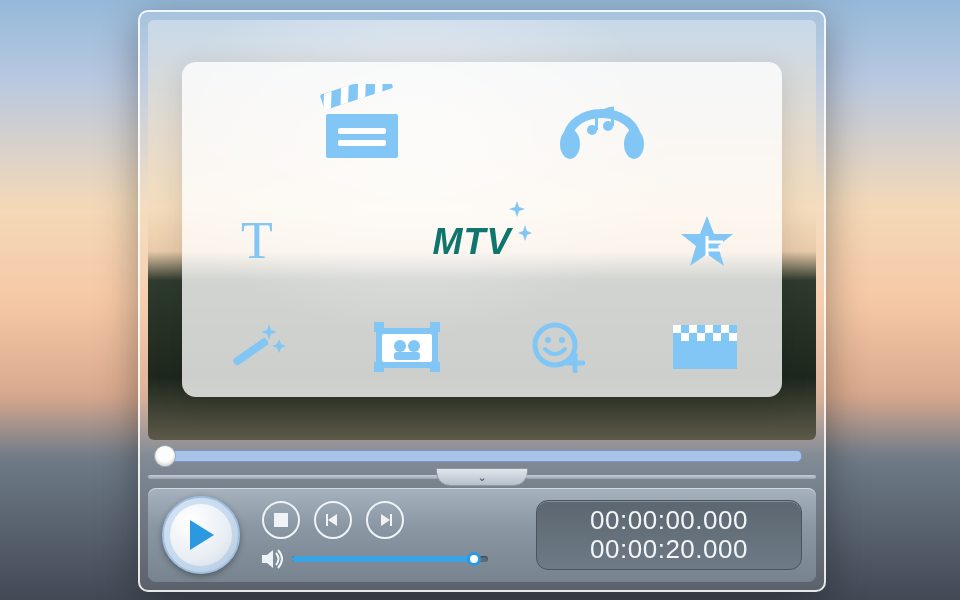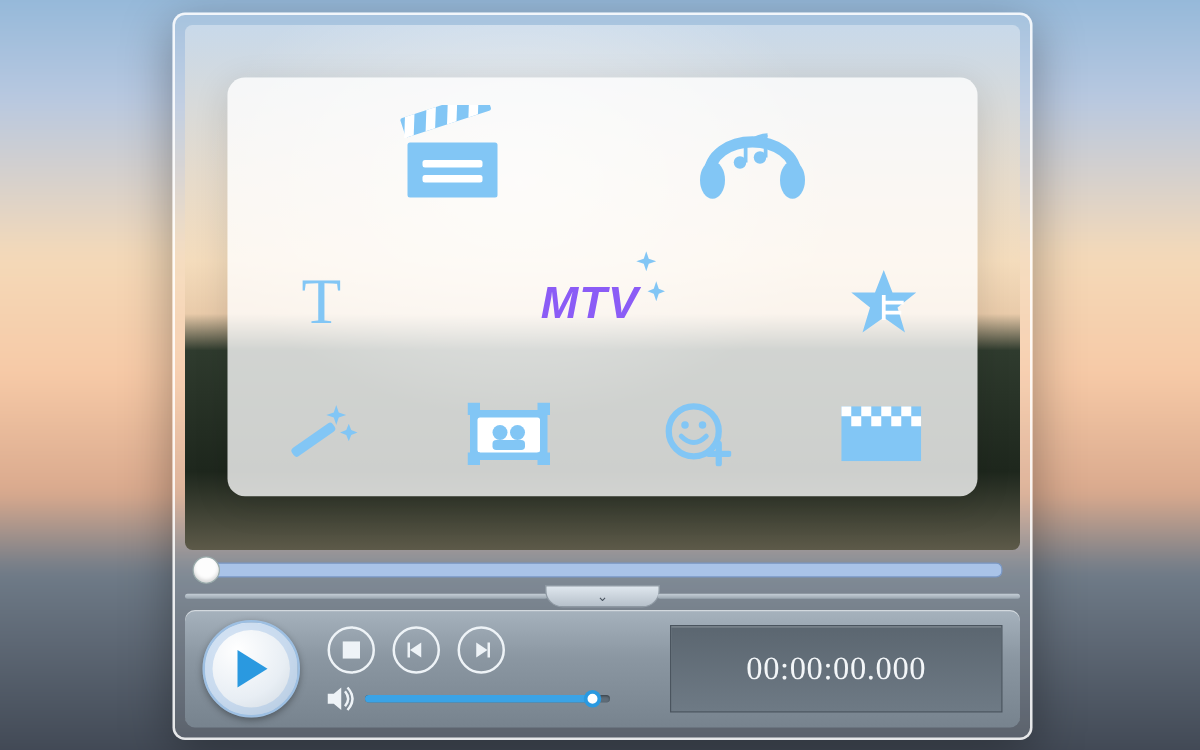--- a/index.html
+++ b/index.html
@@ -93,21 +93,21 @@
     align-items: center;
     justify-content: center;
     cursor: pointer;
   }
   .icon-btn svg { display:block; }
   .mtv-text {
     font-weight: 900;
     font-size: 36px;
     font-style: italic;
     letter-spacing: 1px;
-    color: #8b5cf6;
+    color: #0f766e;
     position: relative;
   }
   .ktv-text {
     font-weight: 700;
     font-size: 14px;
     fill: #82c6f5;
   }
   
   .scrub {
     position: absolute;
@@ -239,28 +239,28 @@
     border:3px solid #2a99e0;
     box-sizing:border-box;
   }
   .time-box {
     margin-left: auto;
     margin-right: 14px;
     width: 264px;
     height: 68px;
     background: linear-gradient(to bottom,#5b6670,#6e7a85);
     border: 1px solid #4a545e;
-    border-radius: 0;
+    border-radius: 12px;
     box-shadow: inset 0 1px 0 rgba(255,255,255,0.25);
     display:flex;
     flex-direction:column;
     align-items:center;
     justify-content:center;
     color: #f3f6f8;
-    font-family: Liberation Serif, serif;
+    font-family: Liberation Sans, sans-serif;
     font-size: 26px;
     line-height: 1.1;
     letter-spacing: 0.5px;
   }
 </style>
 </head>
 <body>
 
 <div class="sky"></div>
 
@@ -440,16 +440,17 @@
         <div class="vol-track-wrap">
           <div class="vol-track"></div>
           <div class="vol-fill" id="vol-fill" style="width: 182.28px;"></div>
           <div class="vol-thumb" id="vol-thumb" style="left: 175.28px;"></div>
         </div>
       </div>
     </div>
 
     <div class="time-box">
       <div>00:00:00.000</div>
+      <div>00:00:20.000</div>
     </div>
   </div>
 
 </div>
 
 </body></html>

